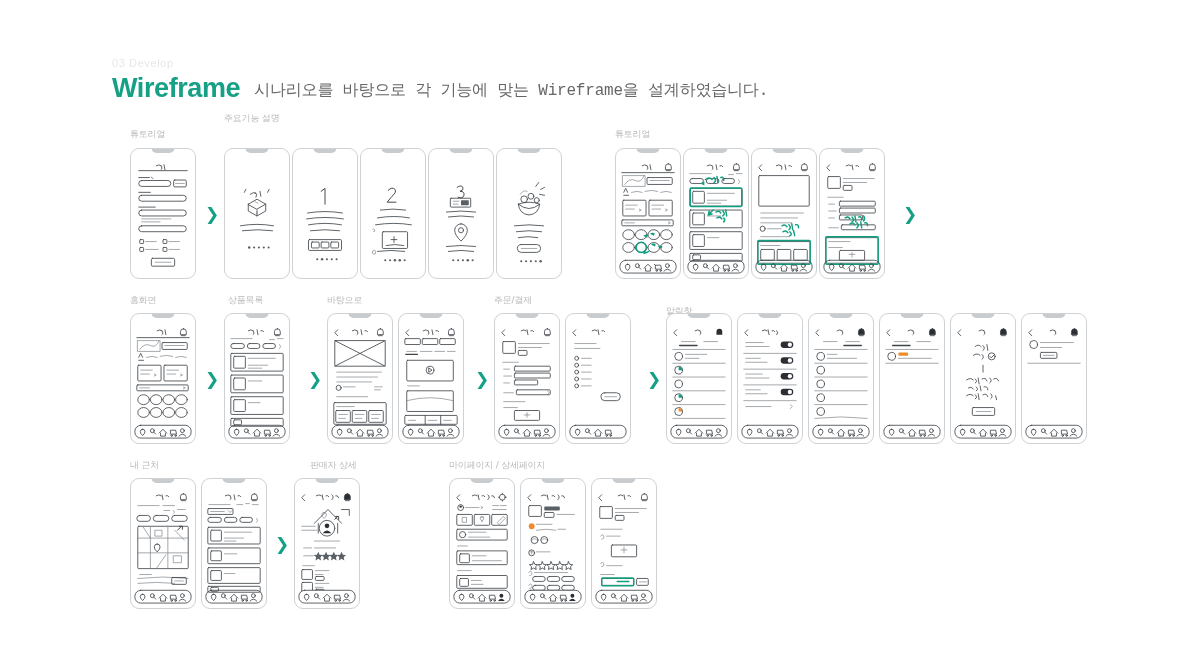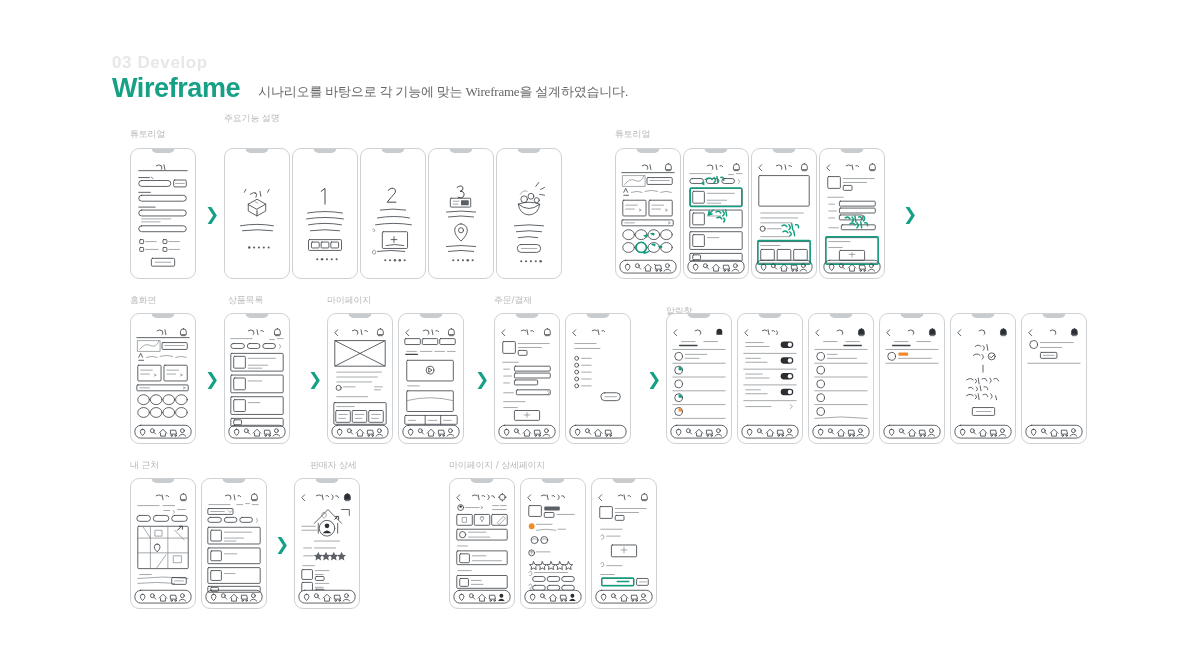--- a/index.html
+++ b/index.html
@@ -6,31 +6,31 @@
   body{
     width:1184px;height:666px;background:#ffffff;
     font-family:"Liberation Sans","DejaVu Sans",sans-serif;
     overflow:hidden;position:relative;
   }
   #stage{position:absolute;left:0;top:0;width:1184px;height:666px;}
 
   
   .hdr{position:absolute;left:112px;top:56px;}
   .hdr .eyebrow{
-    font-size:17px;font-weight:bold;color:#e6e7e8;letter-spacing:.6px;
+    font-size:11px;font-weight:normal;color:#e6e7e8;letter-spacing:.6px;
     line-height:14px;margin:0 0 3px 0;
   }
-  .hdr .titlerow{display:flex;align-items:flex-end;gap:6px;}
+  .hdr .titlerow{display:flex;align-items:flex-end;gap:14px;}
   .hdr .title{
     font-size:27px;font-weight:bold;color:#16a085;letter-spacing:-.4px;
     line-height:30px;
   }
   .hdr .subtitle{
-    font-size:13px;color:#666;line-height:13px;padding-bottom:5px;
-    font-family:Liberation Serif, serif;letter-spacing:-.2px;margin-left:12px;
+    font-size:16px;color:#666;line-height:13px;padding-bottom:5px;
+    font-family:Liberation Mono, monospace;letter-spacing:-.2px;
   }
 
   
   .cap{
     position:absolute;font-size:9px;color:#b9b9b9;white-space:nowrap;
     font-family:"DejaVu Sans",sans-serif;letter-spacing:-.2px;
   }
 
   
   .arrow{position:absolute;color:#13a085;font-size:17px;font-weight:bold;line-height:1;}
@@ -69,21 +69,21 @@
       <div class="subtitle">시나리오를 바탕으로 각 기능에 맞는 Wireframe을 설계하였습니다.</div>
     </div>
   </div>
 
   <div class="cap" style="left:130px;top:128px">튜토리얼</div>
   <div class="cap" style="left:224px;top:112px">주요기능 설명</div>
   <div class="cap" style="left:615px;top:128px">튜토리얼</div>
 
   <div class="cap" style="left:130px;top:294px">홈화면</div>
   <div class="cap" style="left:228px;top:294px">상품목록</div>
-  <div class="cap" style="left:327px;top:294px">마이페이지</div>
+  <div class="cap" style="left:327px;top:294px">바탕으로</div>
   <div class="cap" style="left:494px;top:294px">주문/결제</div>
   <div class="cap" style="left:666px;top:305px">알림창</div>
 
   <div class="cap" style="left:130px;top:459px">내 근처</div>
   <div class="cap" style="left:310px;top:459px">판매자 상세</div>
   <div class="cap" style="left:449px;top:459px">마이페이지 / 상세페이지</div>
 
   <div class="arrow" style="left:205px;top:206px">❯</div>
   <div class="arrow" style="left:903px;top:206px">❯</div>
   <div class="arrow" style="left:205px;top:371px">❯</div>

